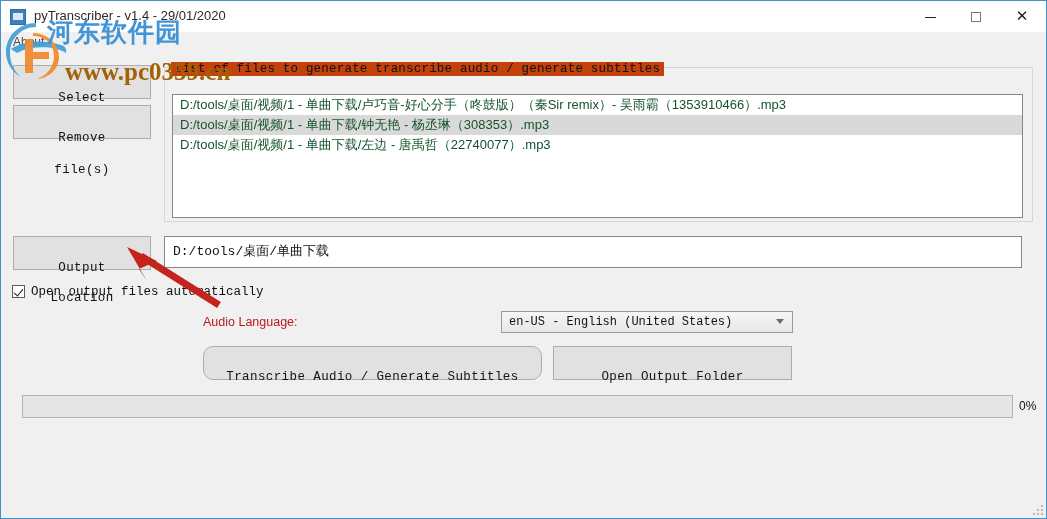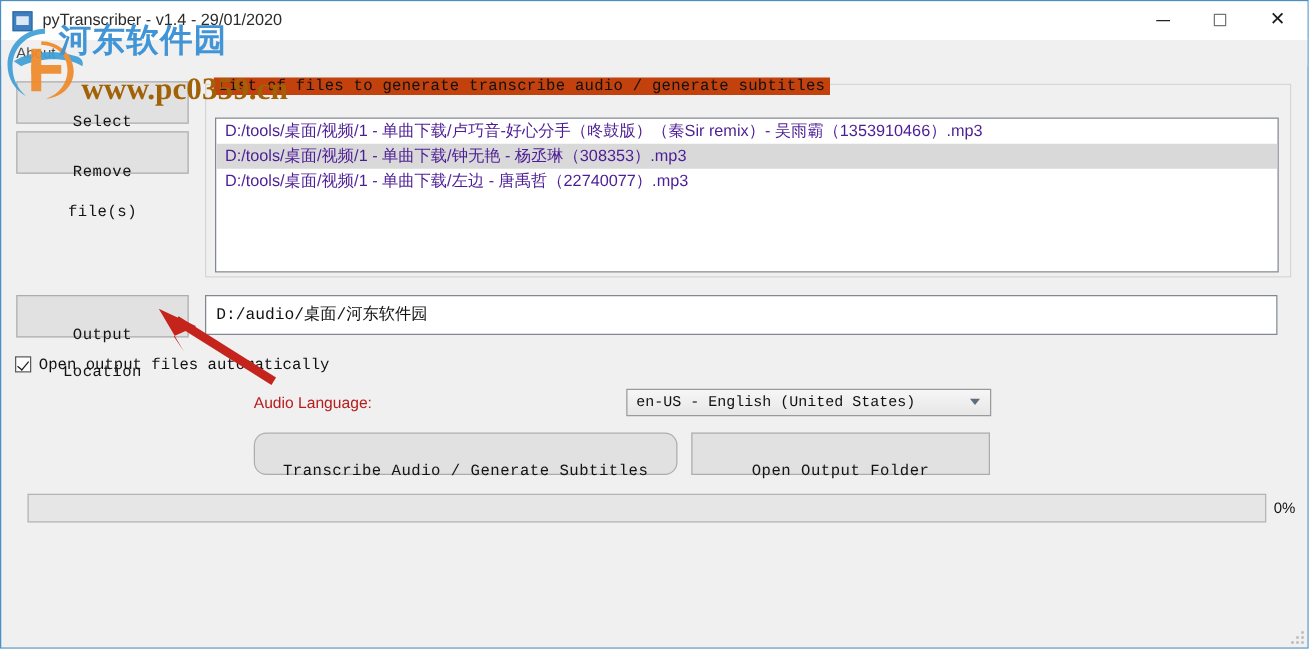--- a/index.html
+++ b/index.html
@@ -135,21 +135,21 @@
     border: 1px solid #828790;
     overflow: hidden;
     padding: 0;
   }
   .file-row {
     height: 20px;
     line-height: 20px;
     padding: 0 0 0 7px;
     font-family: "Liberation Sans", "DejaVu Sans", sans-serif;
     font-size: 13px;
-    color: #4c1d95;
+    color: #14532d;
     white-space: nowrap;
     overflow: hidden;
     cursor: default;
   }
   .file-row.selected { background: #d9d9d9; }
 
   
   #btn-output-location {
     position: absolute;
     left: 12px; top: 235px;
@@ -357,21 +357,21 @@
   <div id="files-group"></div>
   <div id="files-group-title">List of files to generate transcribe audio / generate subtitles</div>
 
   <div id="file-list">
     <div class="file-row">D:/tools/桌面/视频/1 - 单曲下载/卢巧音-好心分手（咚鼓版）（秦Sir remix）- 吴雨霸（1353910466）.mp3</div>
     <div class="file-row selected">D:/tools/桌面/视频/1 - 单曲下载/钟无艳 - 杨丞琳（308353）.mp3</div>
     <div class="file-row">D:/tools/桌面/视频/1 - 单曲下载/左边 - 唐禹哲（22740077）.mp3</div>
   </div>
 
   <button class="btn" id="btn-output-location">Output Location</button>
-  <div id="output-path-field">D:/audio/桌面/河东软件园</div>
+  <div id="output-path-field">D:/tools/桌面/单曲下载</div>
 
   <div id="open-auto-row">
     <span id="open-auto-box"></span>
     <span id="open-auto-label">Open output files automatically</span>
   </div>
 
   <div id="audio-lang-label">Audio Language:</div>
   <div id="audio-lang-select">
     <span>en-US - English (United States)</span>
     <span id="audio-lang-arrow"></span>

